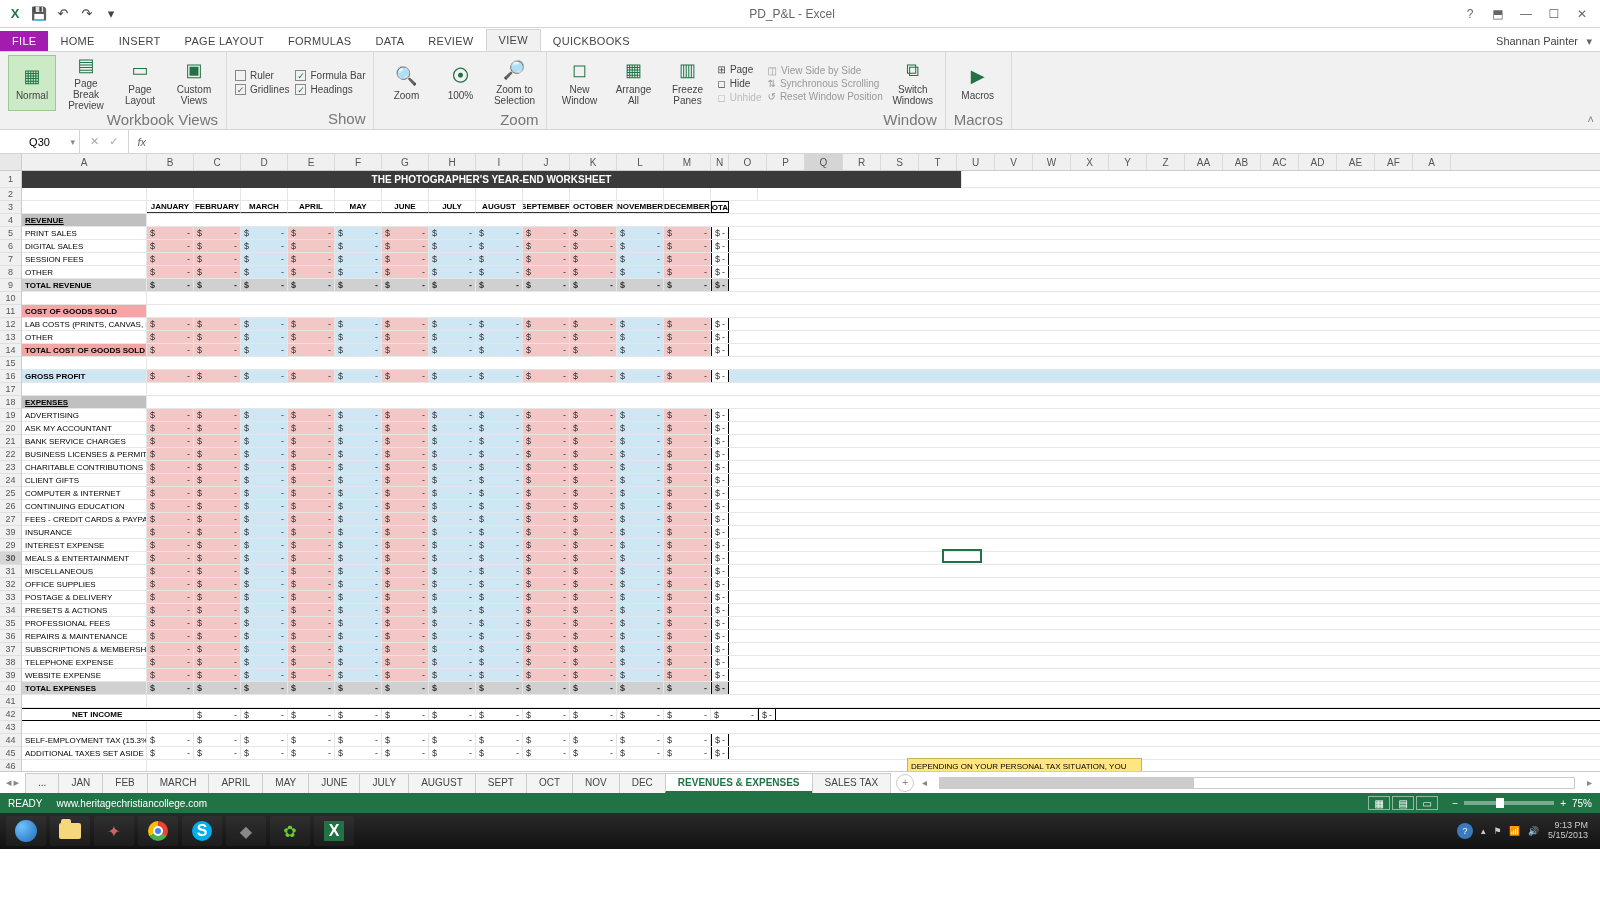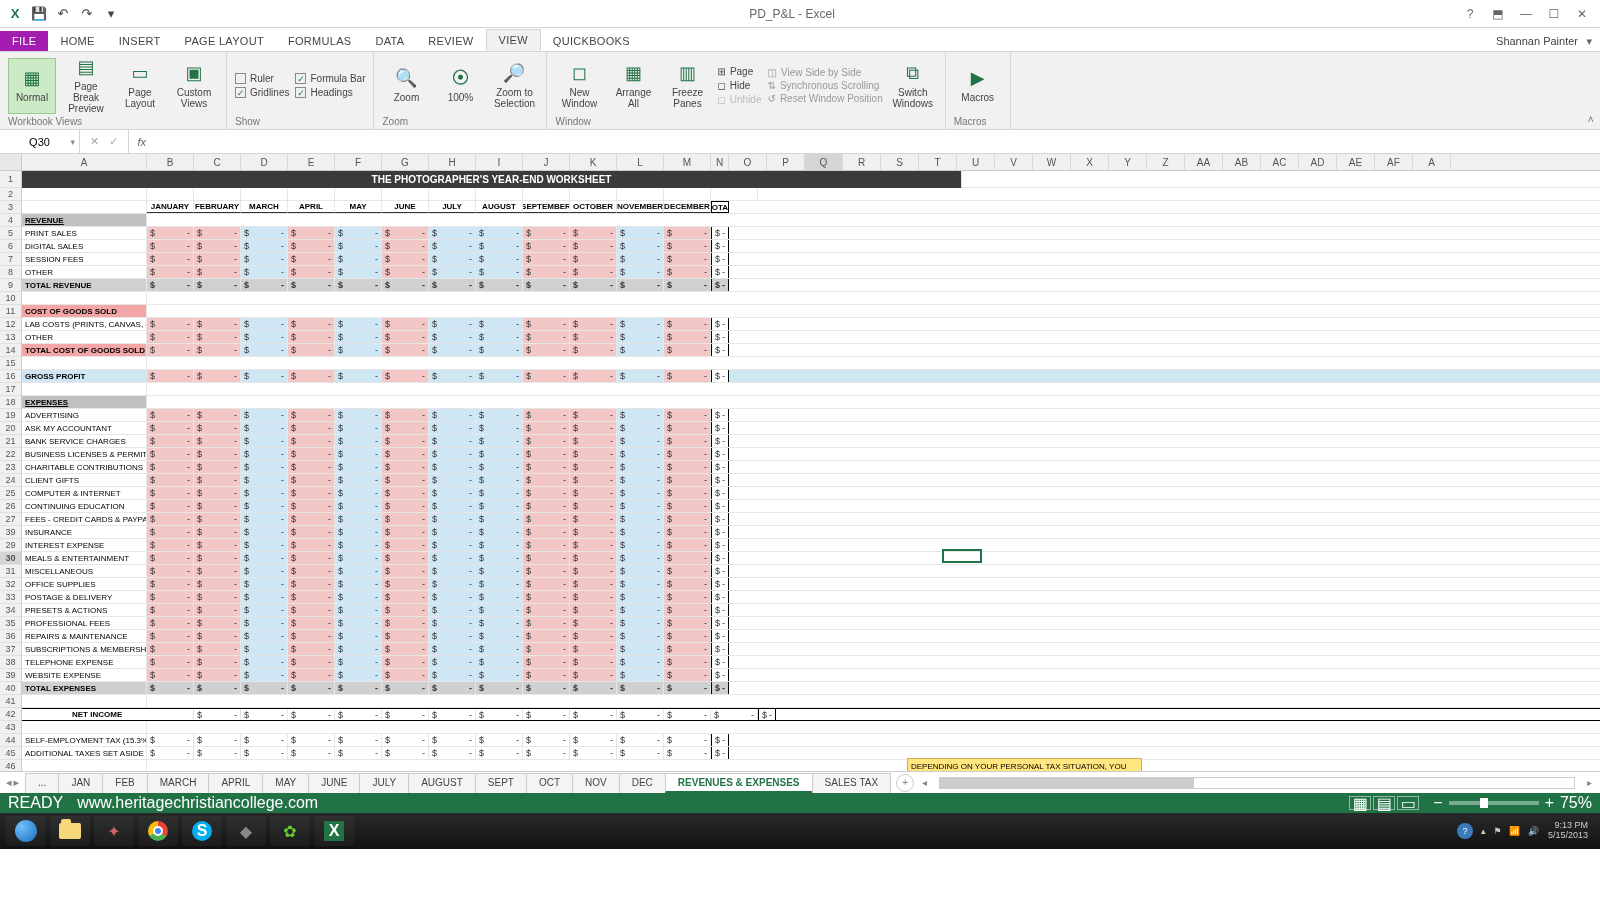--- a/index.html
+++ b/index.html
@@ -17,21 +17,21 @@
 .ribbon-tabs { height:24px; background:#fff; display:flex; align-items:flex-end; font-size:11px; border-bottom:1px solid #d4d4d4; }
 .ribbon-tabs .tab { padding:4px 12px; cursor:pointer; color:#444; text-transform:uppercase; letter-spacing:0.3px; }
 .ribbon-tabs .tab.file { background:#a21caf; color:#fff; }
 .ribbon-tabs .tab.active { border:1px solid #d4d4d4; border-bottom:1px solid #f1f1f1; background:#f1f1f1; }
 .ribbon-tabs .user { margin-left:auto; padding:4px 22px 4px 8px; color:#444; position:relative; font-size:11px;}
 .ribbon-tabs .user:after{content:"▾"; position:absolute; right:8px; color:#666;}
 
 
 .ribbon { height:78px; background:#f1f1f1; border-bottom:1px solid #d4d4d4; display:flex; font-size:11px; color:#444; position:relative;}
 .group { border-right:1px solid #d9d9d9; padding:3px 8px 2px 8px; display:flex; flex-direction:column; justify-content:space-between; }
-.group .label { text-align:left; font-size:10px; color:#777; }
+.group .label { text-align:right; font-size:15px; color:#777; }
 .group .body { display:flex; align-items:center; gap:6px; flex:1; }
 .bigbtn { display:flex; flex-direction:column; align-items:center; justify-content:center; width:48px; height:56px; cursor:pointer; gap:2px; font-size:10px; text-align:center; line-height:1.1;}
 .bigbtn.sel { background:#cdeac7; border:1px solid #9bc98f; }
 .bigbtn .ic { width:22px; height:22px; display:flex; align-items:center; justify-content:center; color:#217346; font-size:18px;}
 .chkline{display:flex;align-items:center;gap:4px;font-size:10px;cursor:pointer;}
 .chkbox{width:11px;height:11px;border:1px solid #888;display:inline-flex;align-items:center;justify-content:center;font-size:9px;color:#217346;}
 .stackv{display:flex;flex-direction:column;gap:3px;justify-content:center;}
 .winopts{display:flex;flex-direction:column;gap:2px;font-size:10px;color:#999;}
 .winopts .row{display:flex;align-items:center;gap:4px;cursor:default;}
 .collapse-ribbon{position:absolute;right:6px;bottom:4px;color:#777;font-size:11px;cursor:pointer;}
@@ -85,21 +85,21 @@
 .sheettabs .nav { display:flex; gap:2px; padding:0 6px; color:#888; }
 .sheettabs .nav span{cursor:pointer;font-size:11px;}
 .sheettabs .stab { padding:3px 12px; border:1px solid #ccc; border-bottom:none; margin-right:-1px; cursor:pointer; background:#f4f4f4; color:#444;}
 .sheettabs .stab.active { background:#fff; border-bottom:2px solid #217346; font-weight:bold; color:#217346;}
 .sheettabs .addsh{width:18px;height:18px;border:1px solid #ccc;border-radius:50%;display:flex;align-items:center;justify-content:center;margin-left:6px;cursor:pointer;color:#888;}
 .sheettabs .hscroll{flex:1;display:flex;align-items:center;padding:0 8px;}
 .sheettabs .hscroll .track{flex:1;height:12px;border:1px solid #ccc;position:relative;margin:0 12px;}
 .sheettabs .hscroll .thumb{position:absolute;left:0;width:40%;height:100%;background:#ccc;}
 
 
-.statusbar { height:20px; background:#217346; color:#fff; display:flex; align-items:center; font-size:16px; padding:0 8px; gap:14px;}
+.statusbar { height:20px; background:#217346; color:#fff; display:flex; align-items:center; font-size:10px; padding:0 8px; gap:14px;}
 .statusbar .mid{flex:1;}
 .statusbar .viewbtns{display:flex;gap:2px;}
 .statusbar .vb{width:22px;height:14px;border:1px solid rgba(255,255,255,0.5);display:flex;align-items:center;justify-content:center;cursor:pointer;}
 .statusbar .zoom{display:flex;align-items:center;gap:6px;}
 .statusbar .ztrack{width:90px;height:4px;background:rgba(255,255,255,0.4);position:relative;}
 .statusbar .ztrack .zthumb{position:absolute;left:35%;top:-3px;width:8px;height:10px;background:#fff;}
 
 
 .taskbar { height:36px; background:linear-gradient(#2a2a2a,#111); display:flex; align-items:center; padding:0 6px; gap:4px; }
 .taskbar .tb { width:40px; height:30px; display:flex; align-items:center; justify-content:center; border-radius:2px; cursor:pointer;}

